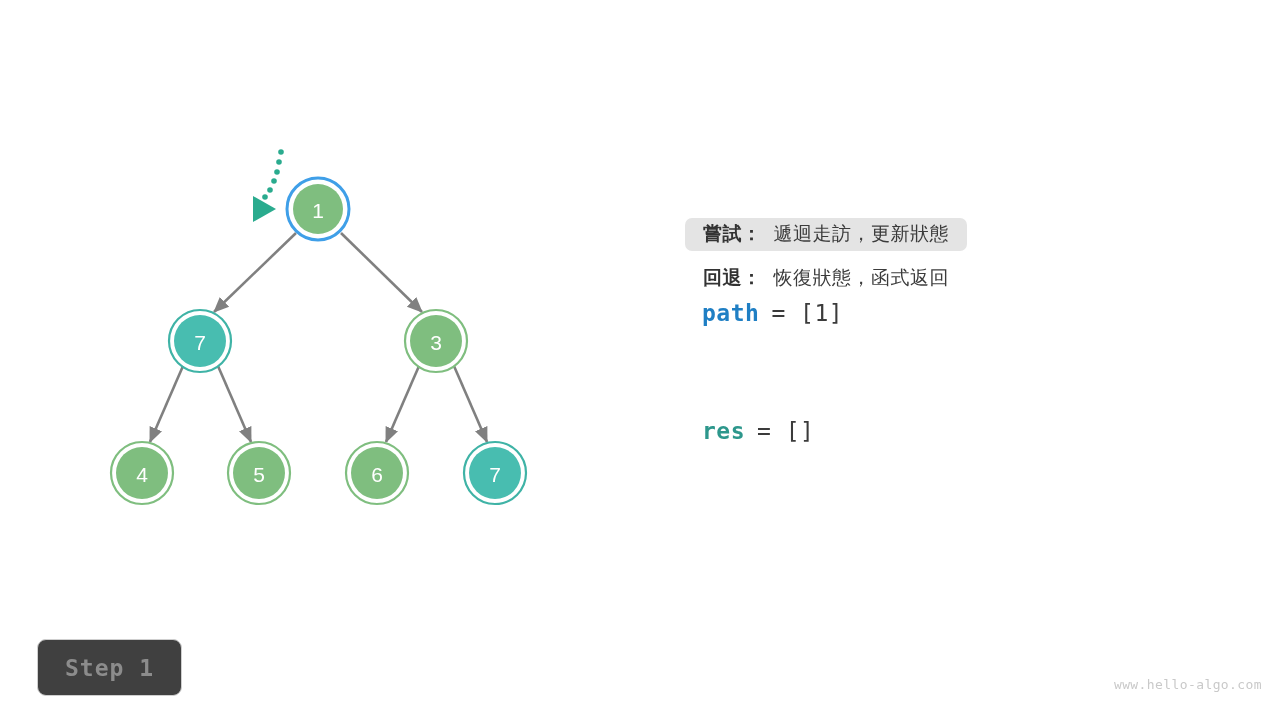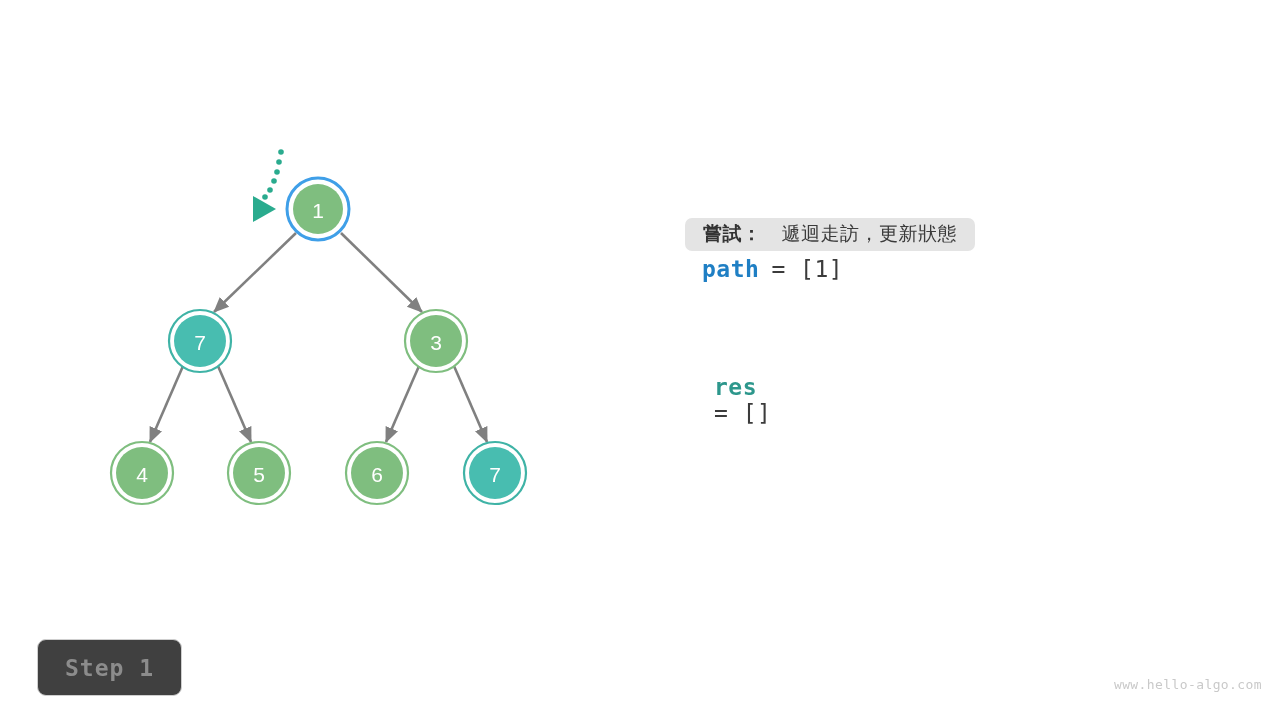--- a/index.html
+++ b/index.html
@@ -65,21 +65,21 @@
     font-size: 19px;
     font-weight: bold;
     color: #333333;
     letter-spacing: 0.5px;
   }
   .note-val {
     font-family: "DejaVu Sans", "Liberation Sans", sans-serif;
     font-size: 19px;
     font-weight: normal;
     color: #3b3b3b;
-    margin-left: 20px;
+    margin-left: 12px;
     letter-spacing: 0.5px;
   }
 
   .var-row {
     display: flex;
     align-items: baseline;
     font-family: "DejaVu Sans Mono", "Liberation Mono", monospace;
     font-size: 23px;
     height: 54px;
   }
@@ -205,29 +205,35 @@
 
 <div id="info-panel">
 
   <div class="note-row highlight">
     <span class="note-inner">
       <span class="note-key">嘗試：</span>
       <span class="note-val">遞迴走訪，更新狀態</span>
     </span>
   </div>
 
+  <div class="note-row">
+    <span class="note-inner">
+      <span class="note-key">回退：</span>
+      <span class="note-val">恢復狀態，函式返回</span>
+    </span>
+  </div>
 
   <div class="var-row" style="padding-left:18px;">
     <span class="var-name path-color">path</span>
     <span class="var-expr">= [1]</span>
   </div>
 
   <div class="var-spacer"></div>
 
-  <div class="var-row" style="padding-left:18px;flex-direction:column;">
+  <div class="var-row" style="padding-left:18px;">
     <span class="var-name res-color">res</span>
     <span class="var-expr">= []</span>
   </div>
 
 </div>
 
 <div id="step-badge">
   <span class="step-text">Step 1</span>
 </div>
 

